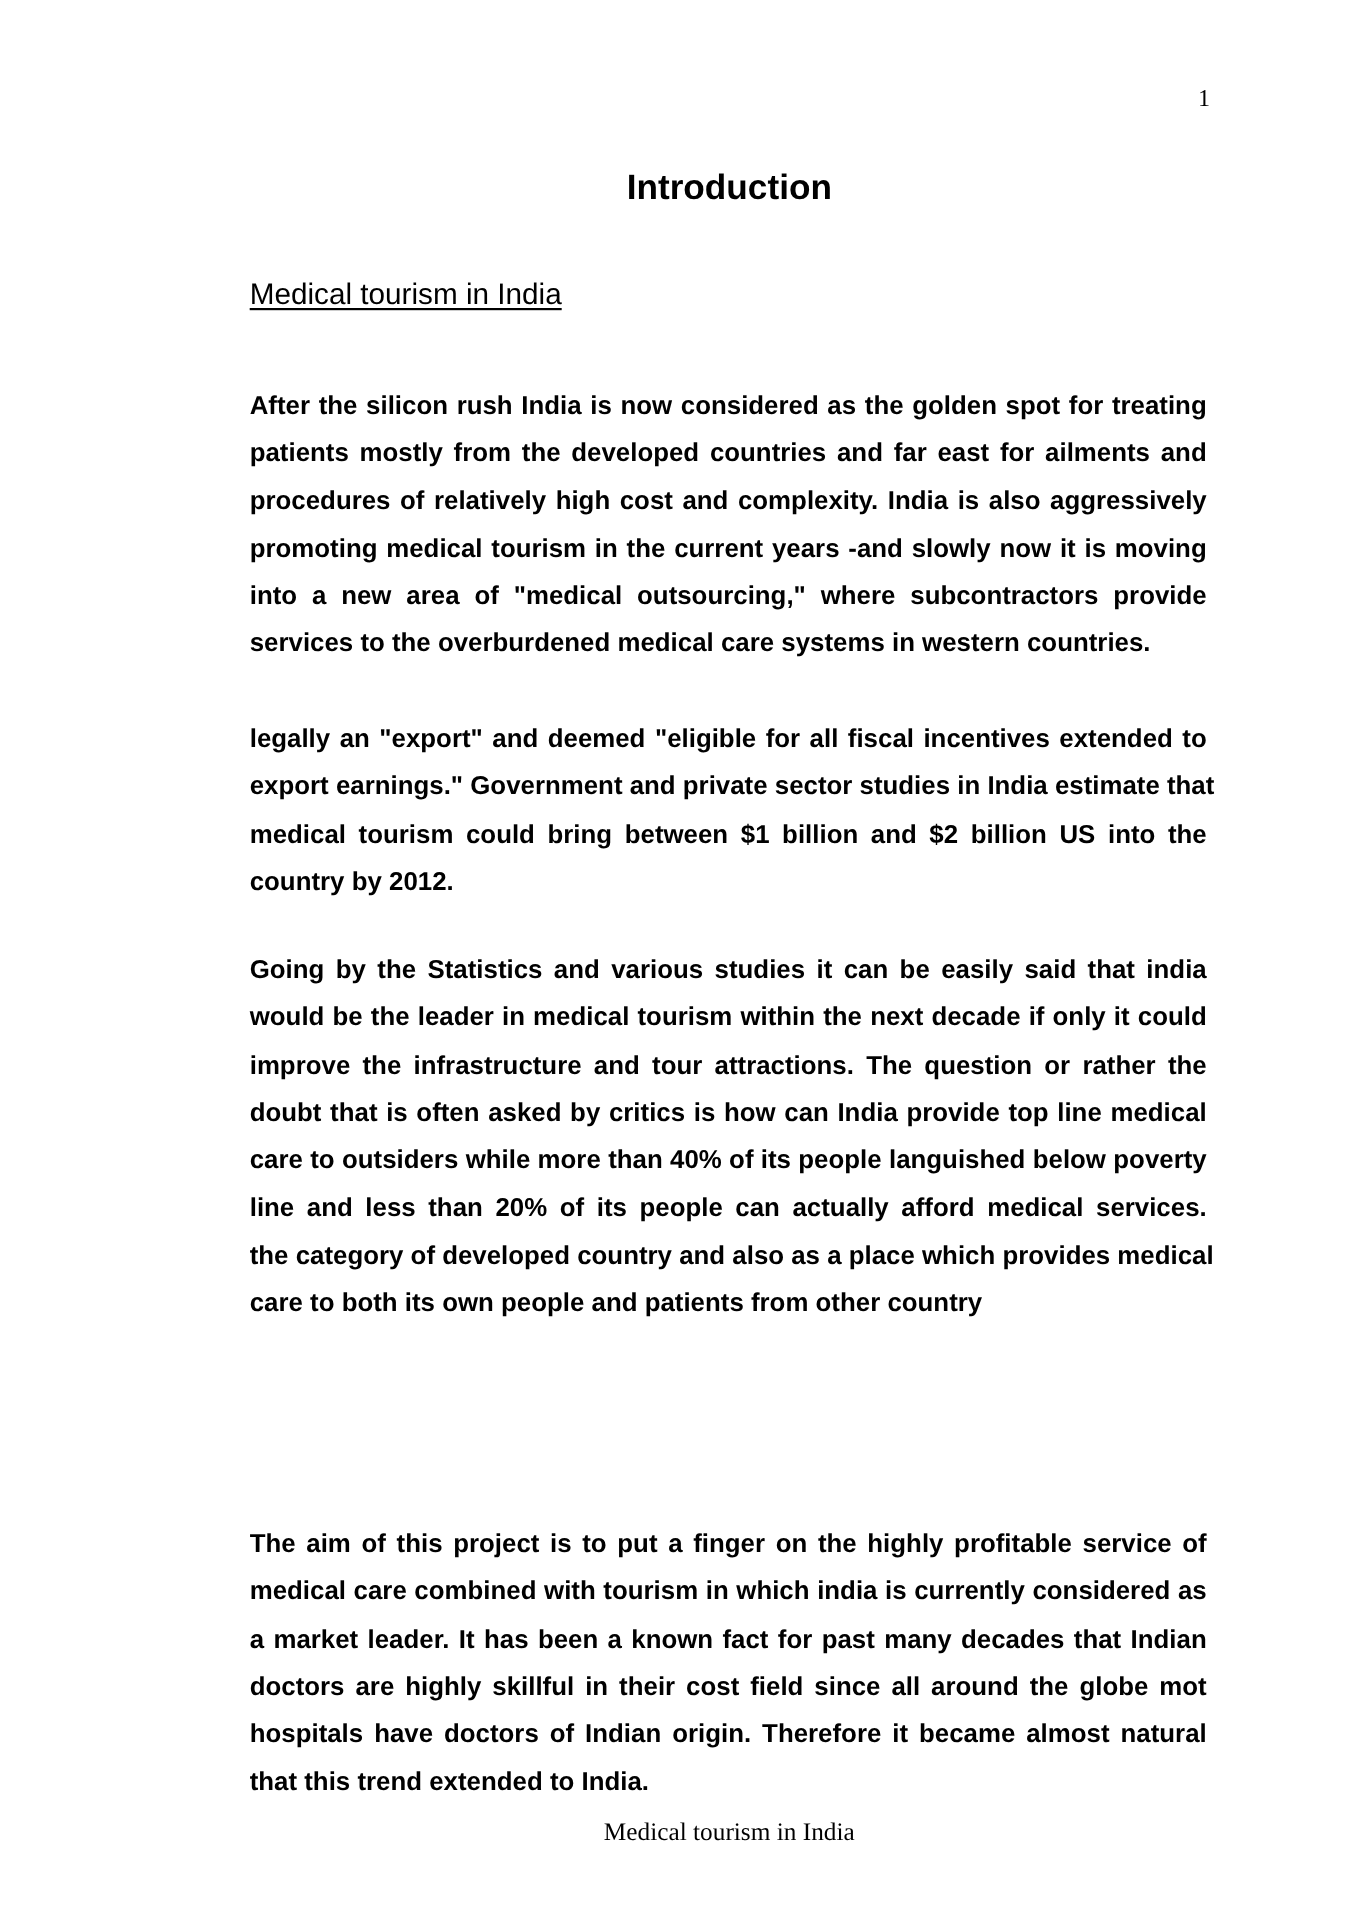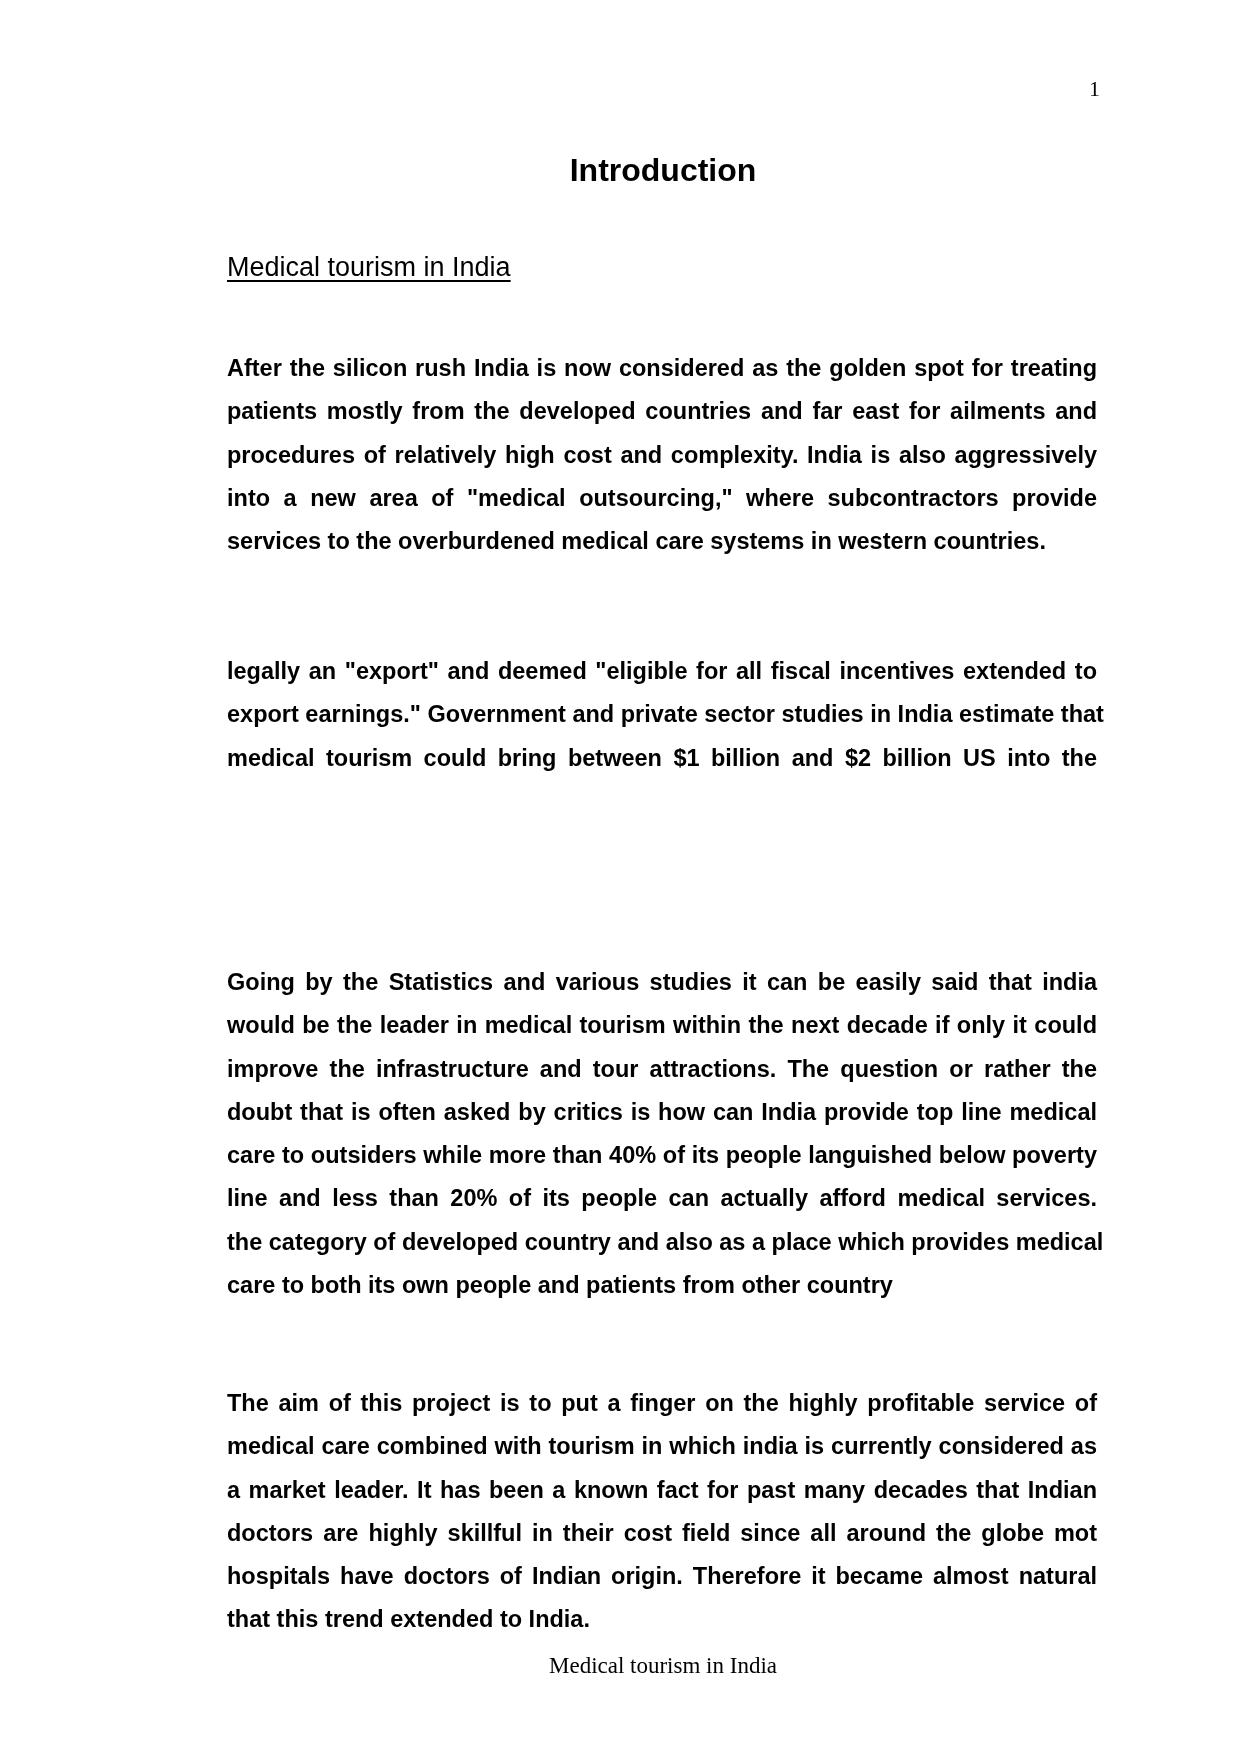--- a/index.html
+++ b/index.html
@@ -34,31 +34,33 @@
 <div class="page-number">1</div>
 
 <h1 class="title" style="margin:0;">Introduction</h1>
 
 <h2 class="subheading" style="margin:0;font-weight:normal;">Medical tourism in India</h2>
 
 <div class="para" style="top:347px;">
   <span class="line">After the silicon rush India is now considered as the golden spot for treating</span>
   <span class="line">patients mostly from the developed countries and far east for ailments and</span>
   <span class="line">procedures of relatively high cost and complexity. India is also aggressively</span>
+  <span class="line">promoting medical tourism in the current years -and slowly now it is moving</span>
   <span class="line">into a new area of "medical outsourcing," where subcontractors provide</span>
   <span class="line last">services to the overburdened medical care systems in western countries.</span>
 </div>
 
 <div class="para" style="top:650px;">
   <span class="line">legally an "export" and deemed "eligible for all fiscal incentives extended to</span>
   <span class="line">export earnings." Government and private sector studies in India estimate that</span>
   <span class="line">medical tourism could bring between $1 billion and $2 billion US into the</span>
+  <span class="line last">country by 2012.</span>
 </div>
 
-<div class="para" style="top:961px;">
+<div class="para" style="top:860px;">
   <span class="line">Going by the Statistics and various studies it can be easily said that india</span>
   <span class="line">would be the leader in medical tourism within the next decade if only it could</span>
   <span class="line">improve the infrastructure and tour attractions. The question or rather the</span>
   <span class="line">doubt that is often asked by critics is how can India provide top line medical</span>
   <span class="line">care to outsiders while more than 40% of  its people languished below poverty</span>
   <span class="line">line and less than 20% of its people can actually afford medical services.</span>
   <span class="line">the category of developed country and also as a place which provides medical</span>
   <span class="line last">care to both its own people and patients from other country</span>
 </div>
 

